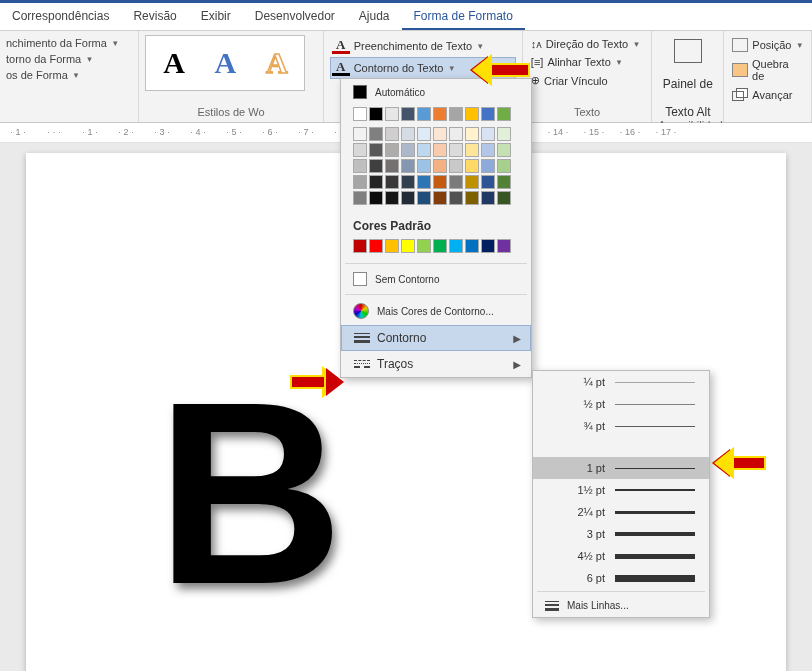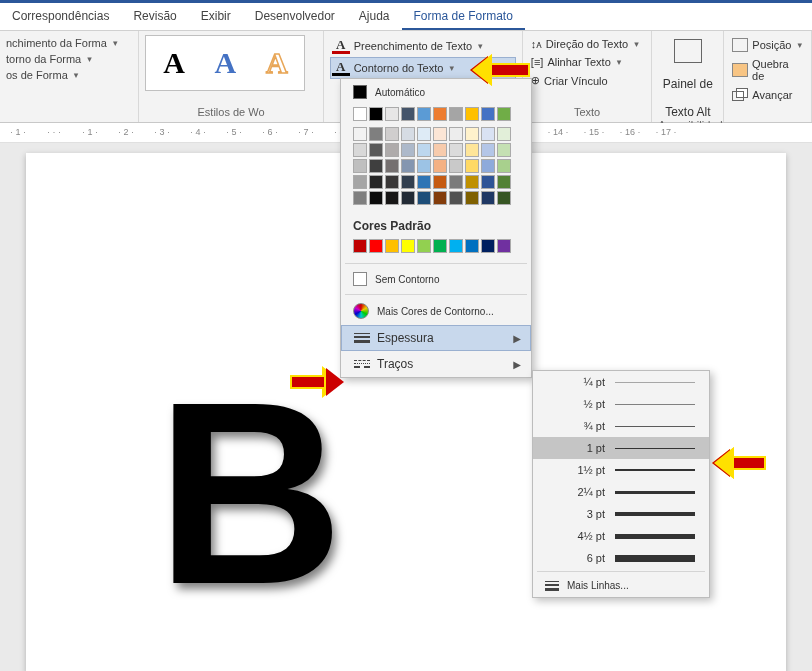--- a/index.html
+++ b/index.html
@@ -64,21 +64,21 @@
   .dd-sub { display: flex; align-items: center; justify-content: space-between; padding: 6px 10px 6px 12px; font-size: 12px; cursor: pointer; }
   .dd-sub.hover { background: #c8d8ec; border: 1px solid #9ab0d0; padding: 5px 9px 5px 11px; }
   .dd-sub .sicon { width: 18px; display: inline-flex; justify-content: center; margin-right: 6px; font-size: 14px; }
   .dd-sub .arrow { font-size: 10px; color: #555; }
   .auto-sw { width: 14px; height: 14px; background: #000; border: 1px solid #666; }
   .nocolor { width: 14px; height: 14px; border: 1px solid #888; background: #fff; }
   
   
   .submenu { position: absolute; top: 370px; left: 532px; width: 178px; background: #f3f3f3; border: 1px solid #bcbcbc; box-shadow: 3px 3px 8px rgba(0,0,0,0.25); z-index: 60; }
   .wrow { display: flex; align-items: center; justify-content: flex-end; gap: 10px; padding: 5px 14px; font-size: 11px; cursor: pointer; }
-  .wrow.hover { background: #c5c5c5; }
+  .wrow.hover { background: #c5c5c5; margin-top: 20px; }
   .wline { width: 80px; border-top-style: solid; border-color: #333; }
   .wl-025 { border-top-width: 1px; opacity:.4 }
   .wl-05 { border-top-width: 1px; opacity:.6 }
   .wl-075 { border-top-width: 1px; opacity:.8 }
   .wl-1 { border-top-width: 1px; }
   .wl-15 { border-top-width: 2px; }
   .wl-225 { border-top-width: 3px; }
   .wl-3 { border-top-width: 4px; }
   .wl-45 { border-top-width: 5px; }
   .wl-6 { border-top-width: 7px; }
@@ -325,21 +325,21 @@
   </div>
   <div class="dd-sub hover">
     <span style="display:flex;align-items:center">
         <span class="sicon">
           <span class="lines-ico">
             <span></span>
             <span></span>
             <span></span>
           </span>
         </span>
-        <span>Espessura</span>
+        <span>Contorno</span>
       </span>
     <span class="arrow">▶</span>
   </div>
   <div class="dd-sub">
     <span style="display:flex;align-items:center">
         <span class="sicon">
           <span class="dash-ico">
             <span></span>
             <span></span>
             <span></span>

